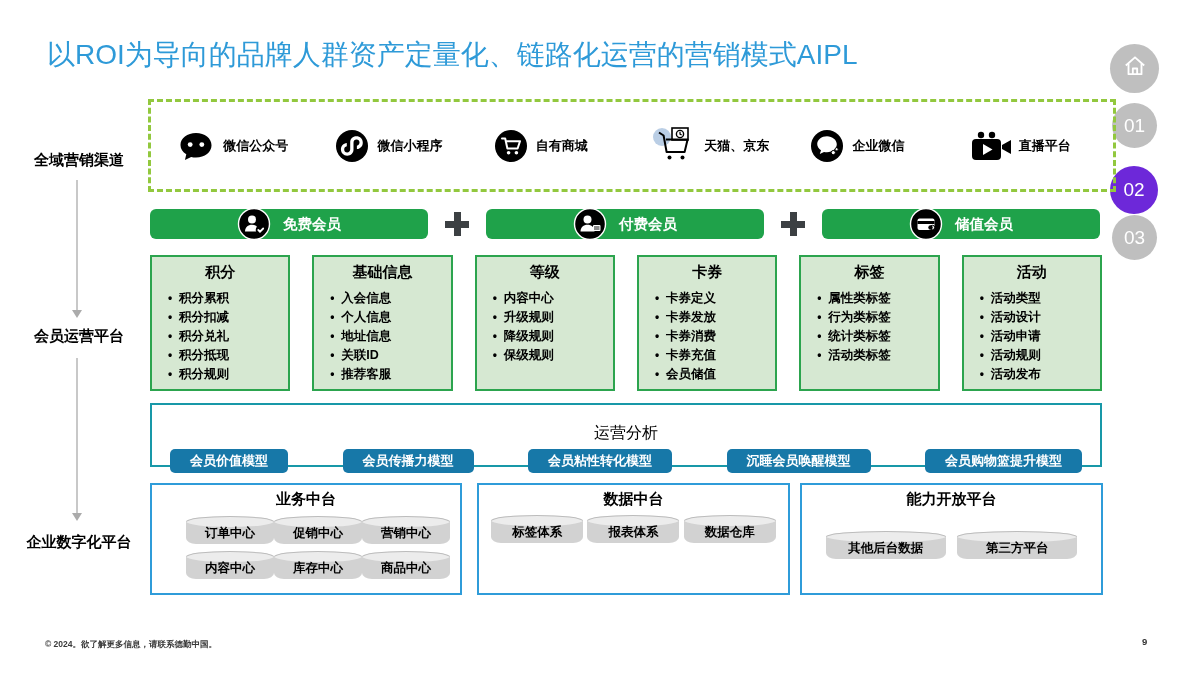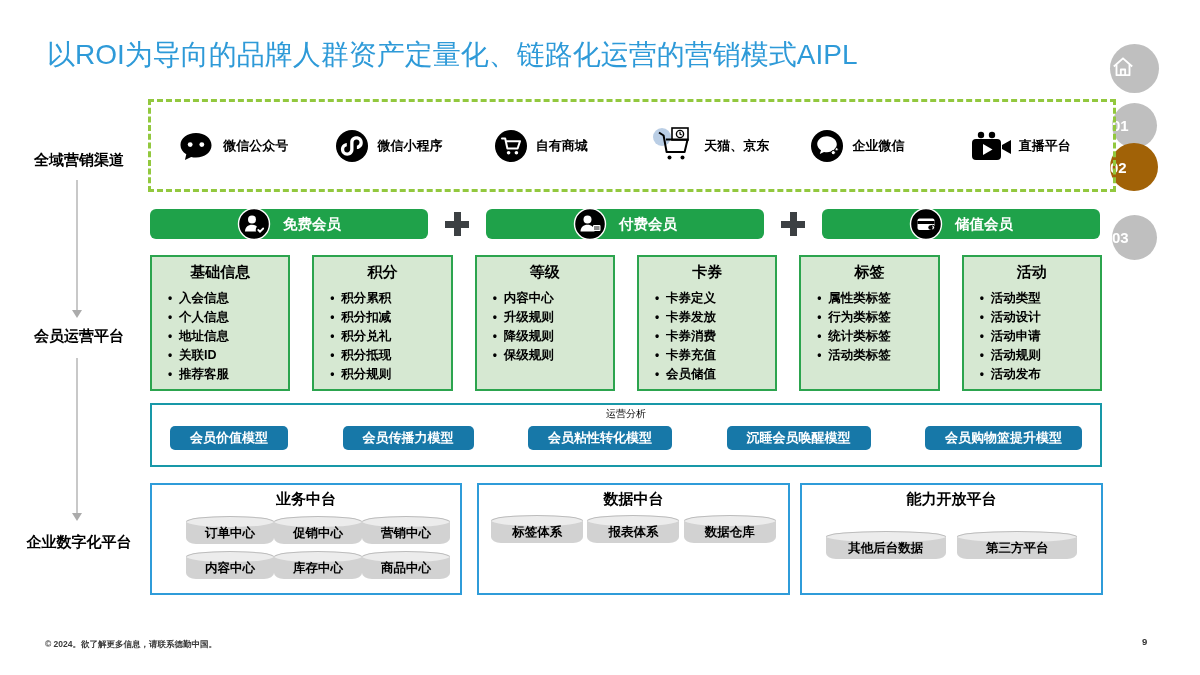--- a/index.html
+++ b/index.html
@@ -3,25 +3,25 @@
 <meta charset="utf-8">
 <style>
   html,body{margin:0;padding:0;background:#fff;}
   #slide{position:relative;width:1200px;height:675px;background:#fff;overflow:hidden;
          font-family:"Liberation Sans","DejaVu Sans",sans-serif;color:#000;}
 
   
   .title{position:absolute;left:47px;top:36px;font-size:28px;color:#2E9AD8;white-space:nowrap;}
 
   
-  .nav-circle{position:absolute;border-radius:50%;display:flex;align-items:center;
-              color:#fff;font-weight:bold;font-size:15px;}
+  .nav-circle{position:absolute;border-radius:50%;display:flex;align-items:center;justify-content:center;
+              color:#fff;font-weight:normal;font-size:19px;}
   .nav-home{left:1110px;top:44px;width:49px;height:49px;background:#BFBFBF;}
   .nav-01{left:1112px;top:103px;width:45px;height:45px;background:#BFBFBF;}
-  .nav-02{left:1110px;top:143px;width:48px;height:48px;background:#a16207;}
+  .nav-02{left:1110px;top:166px;width:48px;height:48px;background:#6d28d9;}
   .nav-03{left:1112px;top:215px;width:45px;height:45px;background:#BFBFBF;}
 
   
   .rail-label{position:absolute;font-weight:bold;font-size:15px;text-align:center;}
   .rail-1{left:20px;top:151px;width:118px;}
   .rail-2{left:20px;top:327px;width:118px;}
   .rail-3{left:8px;top:533px;width:142px;}
   .v-arrow{position:absolute;left:76px;width:2px;background:#C8C8C8;}
   .v-arrow::after{content:'';position:absolute;bottom:-8px;left:-4px;
                   border:5px solid transparent;border-top:8px solid #ABABAB;}
@@ -49,21 +49,21 @@
   .modules{position:absolute;left:150px;top:255px;width:952px;height:136px;display:flex;gap:22px;}
   .module{flex:1;background:#D6E8D2;border:2px solid #2CA44E;box-sizing:border-box;}
   .module-title{text-align:center;font-weight:bold;font-size:15px;margin-top:6px;}
   .module ul{list-style:none;margin:7px 0 0;padding:0 4px 0 16px;}
   .module li{position:relative;font-size:12.5px;font-weight:bold;line-height:1.52;padding-left:11px;white-space:nowrap;}
   .module li::before{content:'•';position:absolute;left:0;top:0;font-size:12px;}
 
   
   .analysis{position:absolute;left:150px;top:403px;width:952px;height:64px;
             border:2px solid #1898A8;box-sizing:border-box;}
-  .analysis-title{text-align:center;font-size:10px;margin-top:2px;}
+  .analysis-title{text-align:center;font-size:16px;margin-top:18px;}
   .models{display:flex;justify-content:space-between;align-items:center;padding:0 18px;margin-top:5px;}
   .model-btn{height:24px;background:#1778A8;color:#fff;font-weight:bold;font-size:13px;
              border:none;border-radius:5px;padding:0 20px;white-space:nowrap;
              font-family:"Liberation Sans","DejaVu Sans",sans-serif;}
 
   
   .platform{position:absolute;top:483px;height:112px;border:2px solid #2F9CD9;box-sizing:border-box;}
   .p0{left:150px;width:312px;}
   .p1{left:477px;width:313px;}
   .p2{left:800px;width:303px;}
@@ -225,37 +225,37 @@
             <circle cx="21.5" cy="20.5" r="2.2" fill="#000"></circle>
             <circle cx="23.5" cy="20.5" r="2.2" fill="none" stroke="#000" stroke-width="1"></circle>
           </svg>
       </span>
       <span>储值会员</span>
     </div>
   </div>
 
   <div class="modules">
     <div class="module">
+      <div class="module-title">积分</div>
+      <ul>
+        <li><span>积分累积</span></li>
+        <li><span>积分扣减</span></li>
+        <li><span>积分兑礼</span></li>
+        <li><span>积分抵现</span></li>
+        <li><span>积分规则</span></li>
+      </ul>
+    </div>
+    <div class="module">
       <div class="module-title">基础信息</div>
       <ul>
         <li><span>入会信息</span></li>
         <li><span>个人信息</span></li>
         <li><span>地址信息</span></li>
         <li><span>关联ID</span></li>
         <li><span>推荐客服</span></li>
-      </ul>
-    </div>
-    <div class="module">
-      <div class="module-title">积分</div>
-      <ul>
-        <li><span>积分累积</span></li>
-        <li><span>积分扣减</span></li>
-        <li><span>积分兑礼</span></li>
-        <li><span>积分抵现</span></li>
-        <li><span>积分规则</span></li>
       </ul>
     </div>
     <div class="module">
       <div class="module-title">等级</div>
       <ul>
         <li><span>内容中心</span></li>
         <li><span>升级规则</span></li>
         <li><span>降级规则</span></li>
         <li><span>保级规则</span></li>
       </ul>

